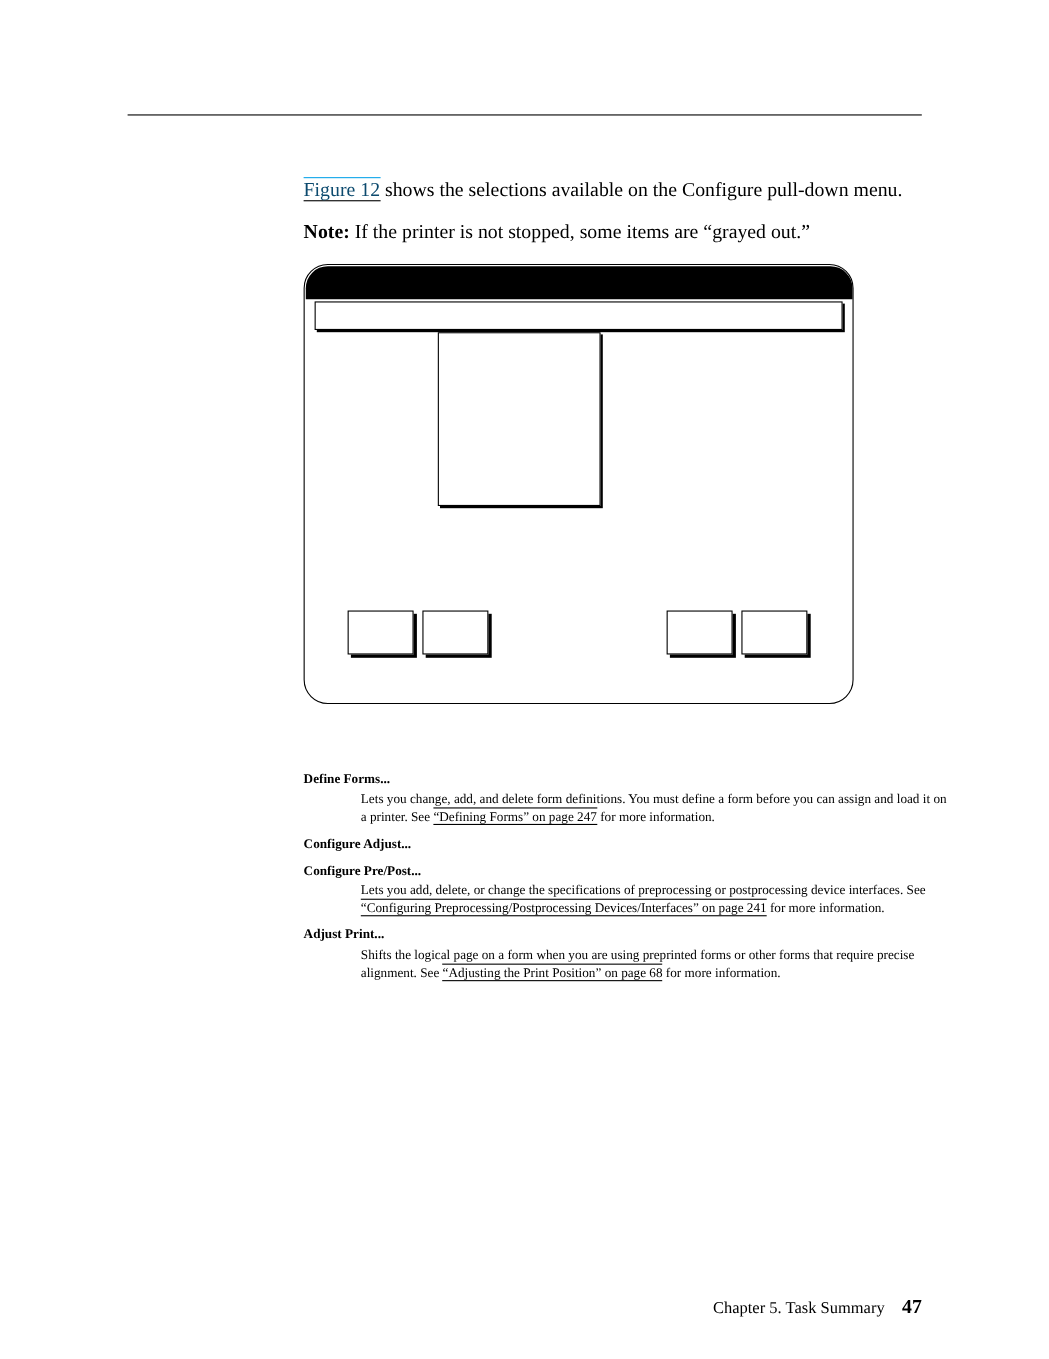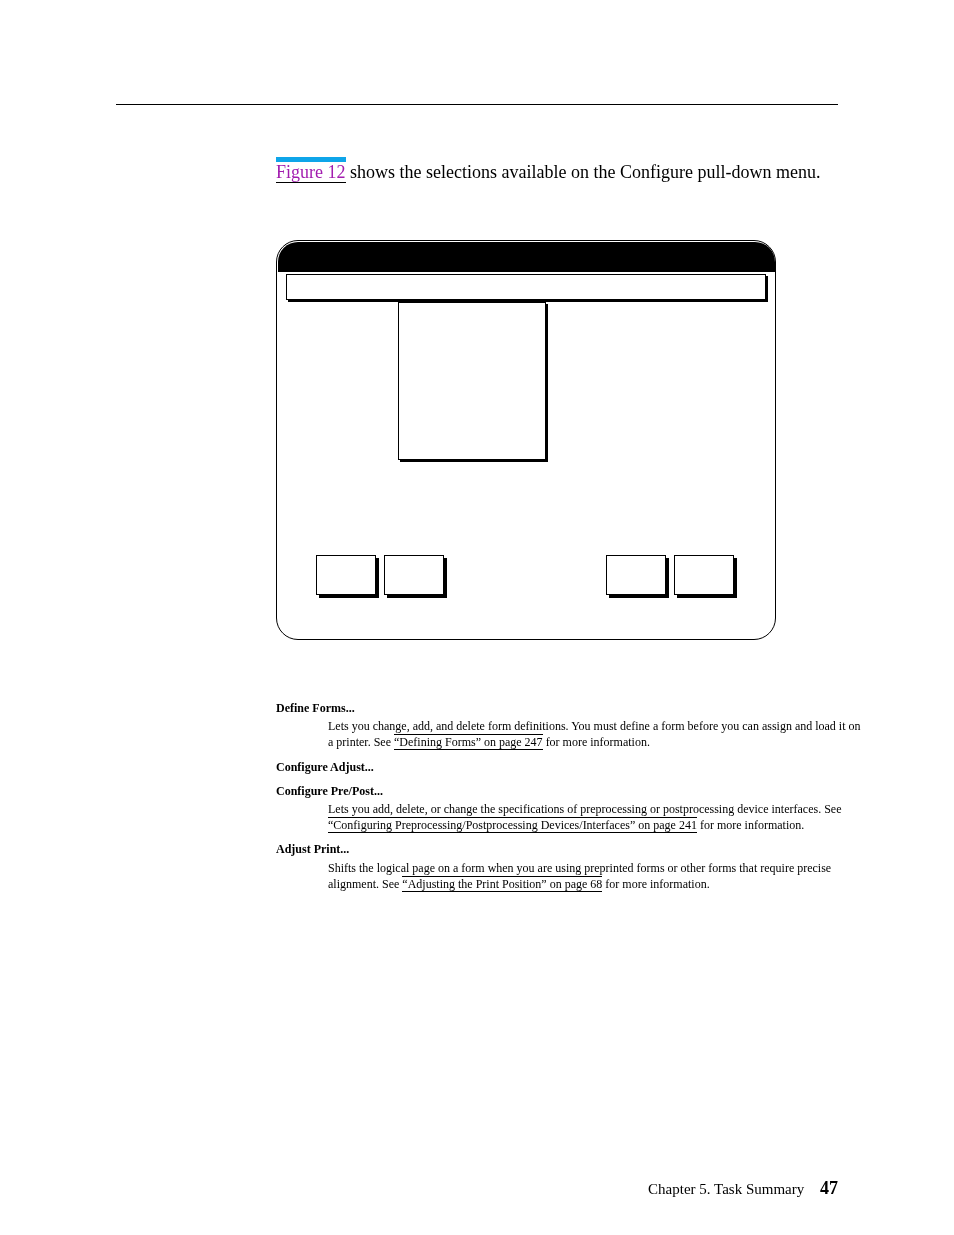--- a/index.html
+++ b/index.html
@@ -1,21 +1,21 @@
 <!DOCTYPE html>
 <html><head>
 <meta charset="utf-8">
 <style>
   * { margin: 0; padding: 0; box-sizing: border-box; }
   html, body { width: 954px; height: 1235px; background: #fff; font-family: "Times New Roman", Times, serif; color: #000; }
   .page { position: relative; width: 954px; height: 1235px; }
   .hr-top { position: absolute; left: 116px; top: 104px; width: 722px; height: 1px; background: #000; }
   .content { position: absolute; left: 276px; top: 160px; width: 592px; }
   .para { font-size: 18px; line-height: 1.35; margin-bottom: 14px; }
-  .link { color: #a21caf; text-decoration: none; border-top: 5px solid #0ea5e9; border-bottom: 1px solid #000; padding: 0; }
+  .link { color: #0c4a6e; text-decoration: none; border-top: 1px solid #0ea5e9; border-bottom: 1px solid #000; padding: 0; }
   .bold { font-weight: bold; }
   .figure-block {
     position: absolute; left: 276px; top: 240px; width: 500px; height: 400px;
   }
   .fig-outer {
     position: absolute; inset: 0;
     border: 1.5px solid #000;
     border-radius: 22px;
   }
   .fig-titlebar {
@@ -55,20 +55,23 @@
 </head>
 <body>
 
 <div class="page">
   <div class="hr-top"></div>
 
   <div class="content">
     <p class="para">
       <span class="link">Figure 12</span><span> shows the selections available on the Configure pull-down menu.</span>
     </p>
+    <p class="para">
+      <span class="bold">Note:</span><span> If the printer is not stopped, some items are “grayed out.”</span>
+    </p>
   </div>
 
   <div class="figure-block">
     <div class="fig-outer"></div>
     <div class="fig-titlebar"></div>
     <div class="fig-menubar"></div>
     <div class="fig-dropdown"></div>
     <div class="fig-btn btn-a"></div>
     <div class="fig-btn btn-b"></div>
     <div class="fig-btn btn-c"></div>

